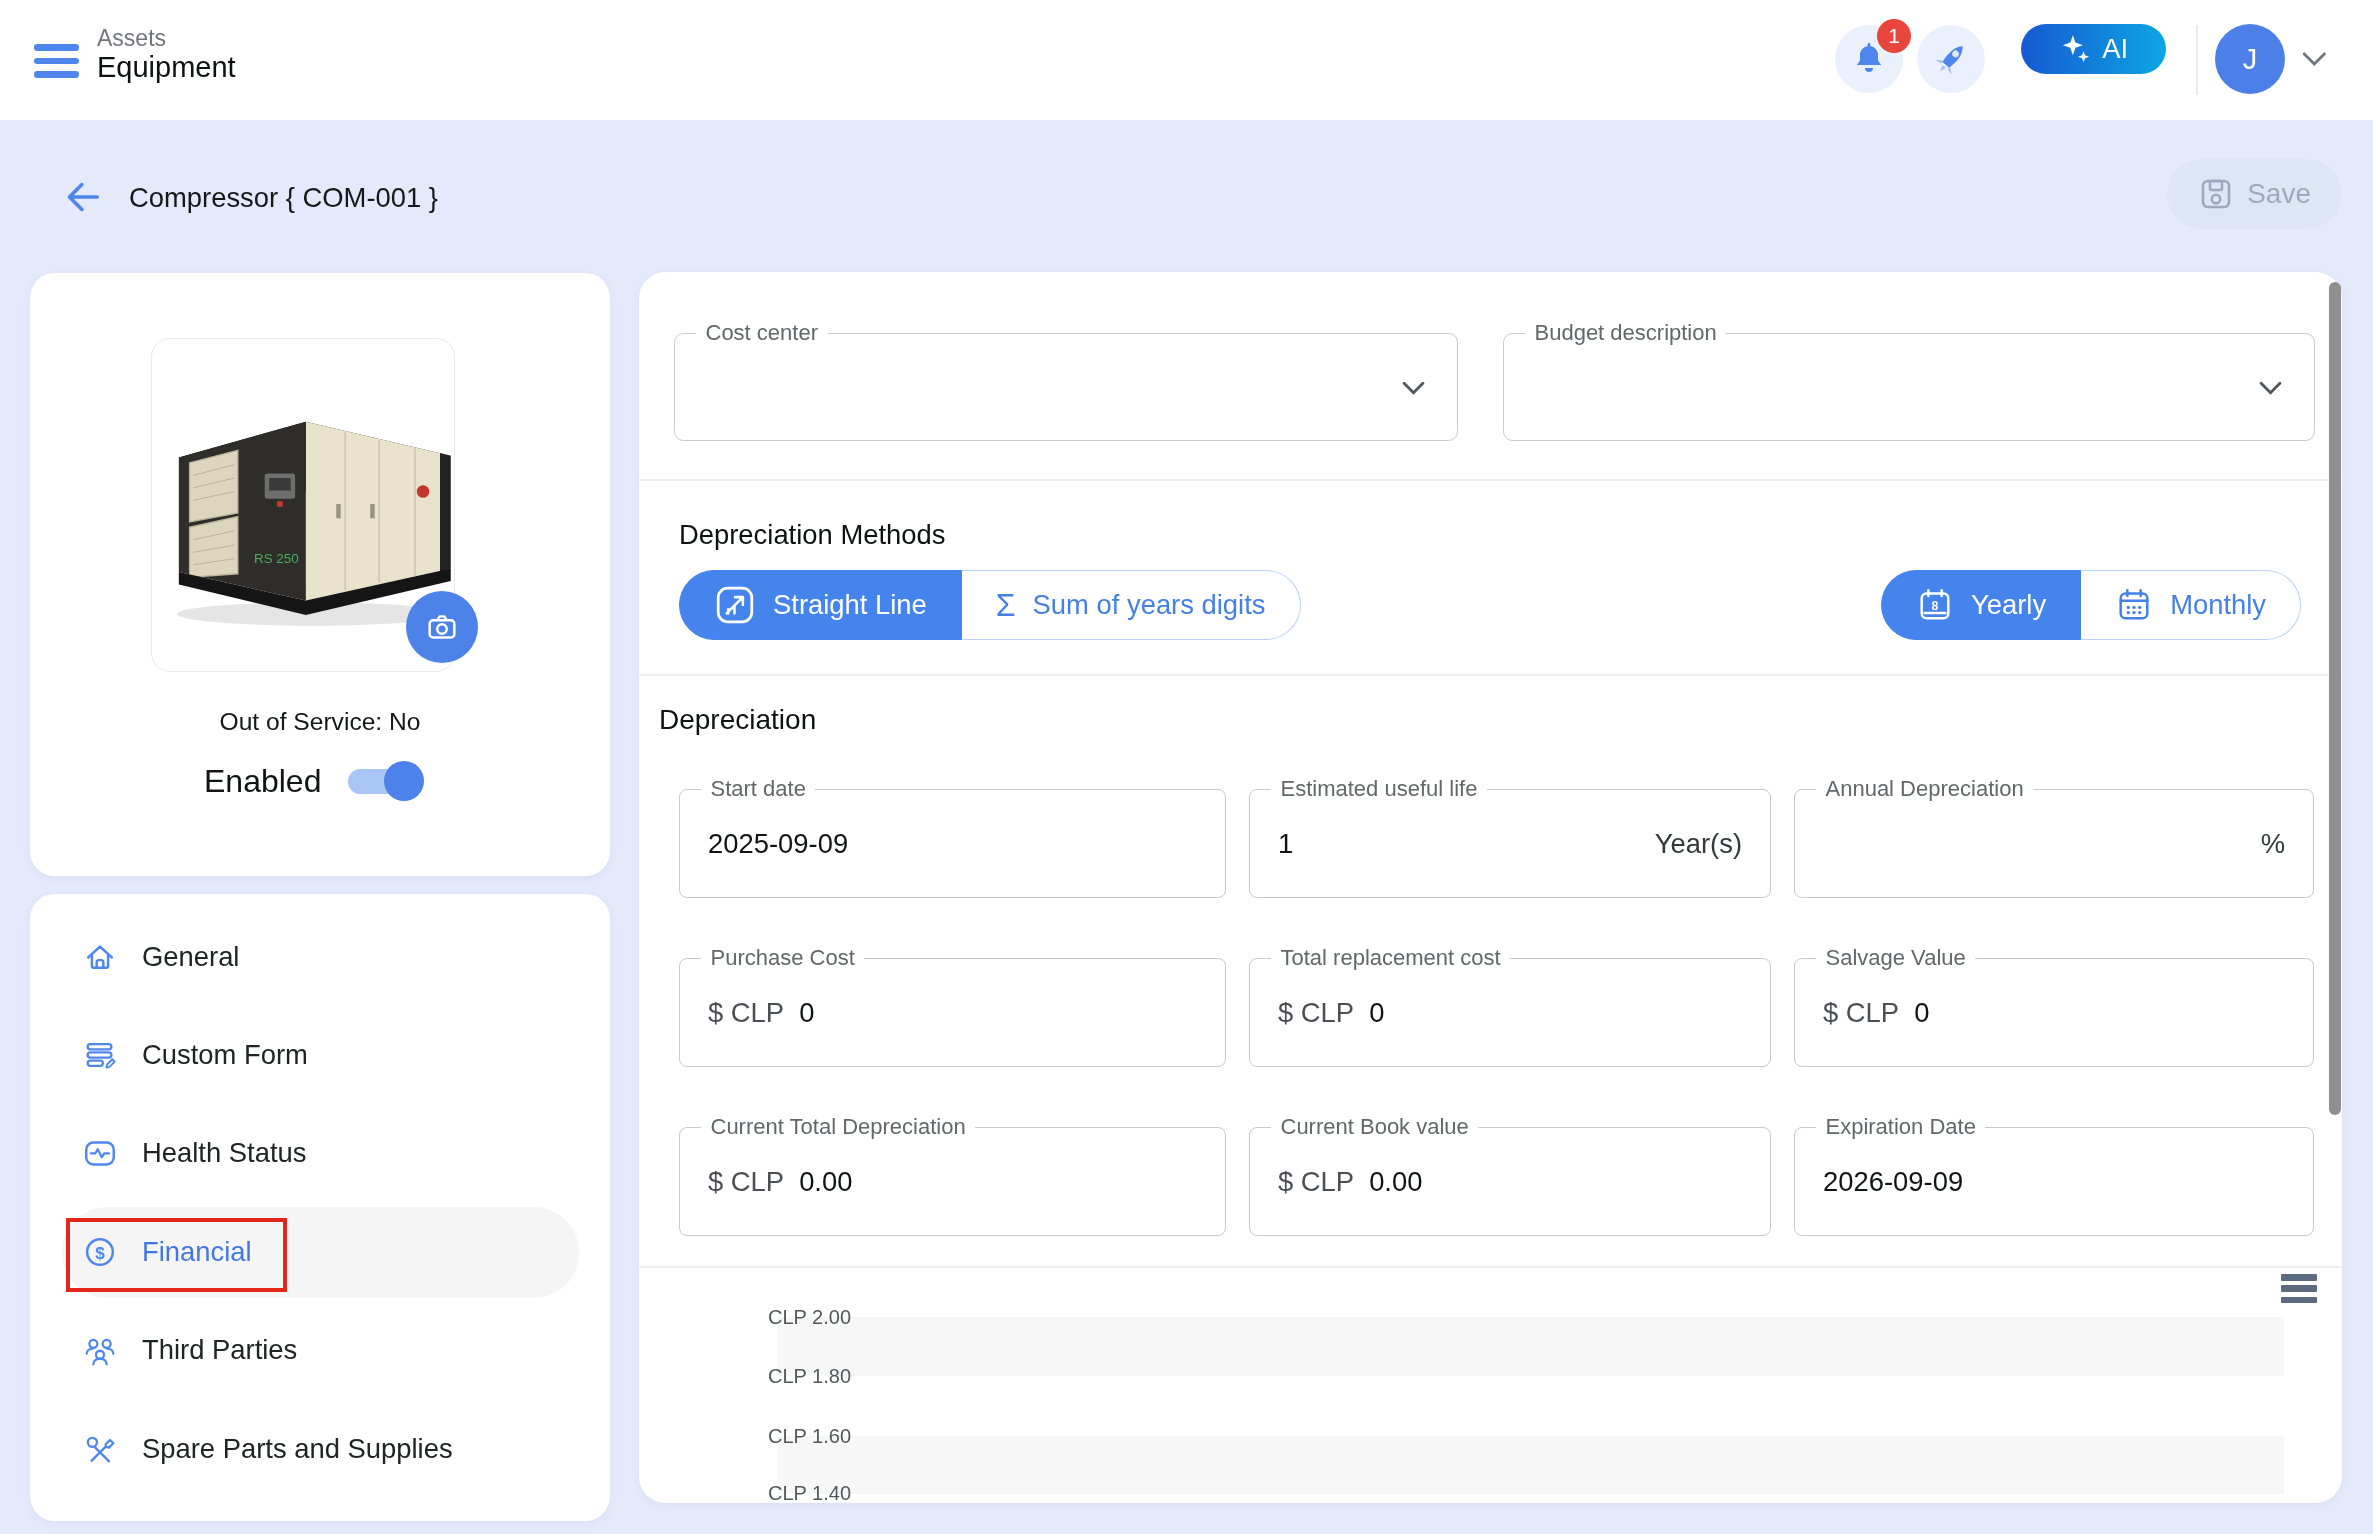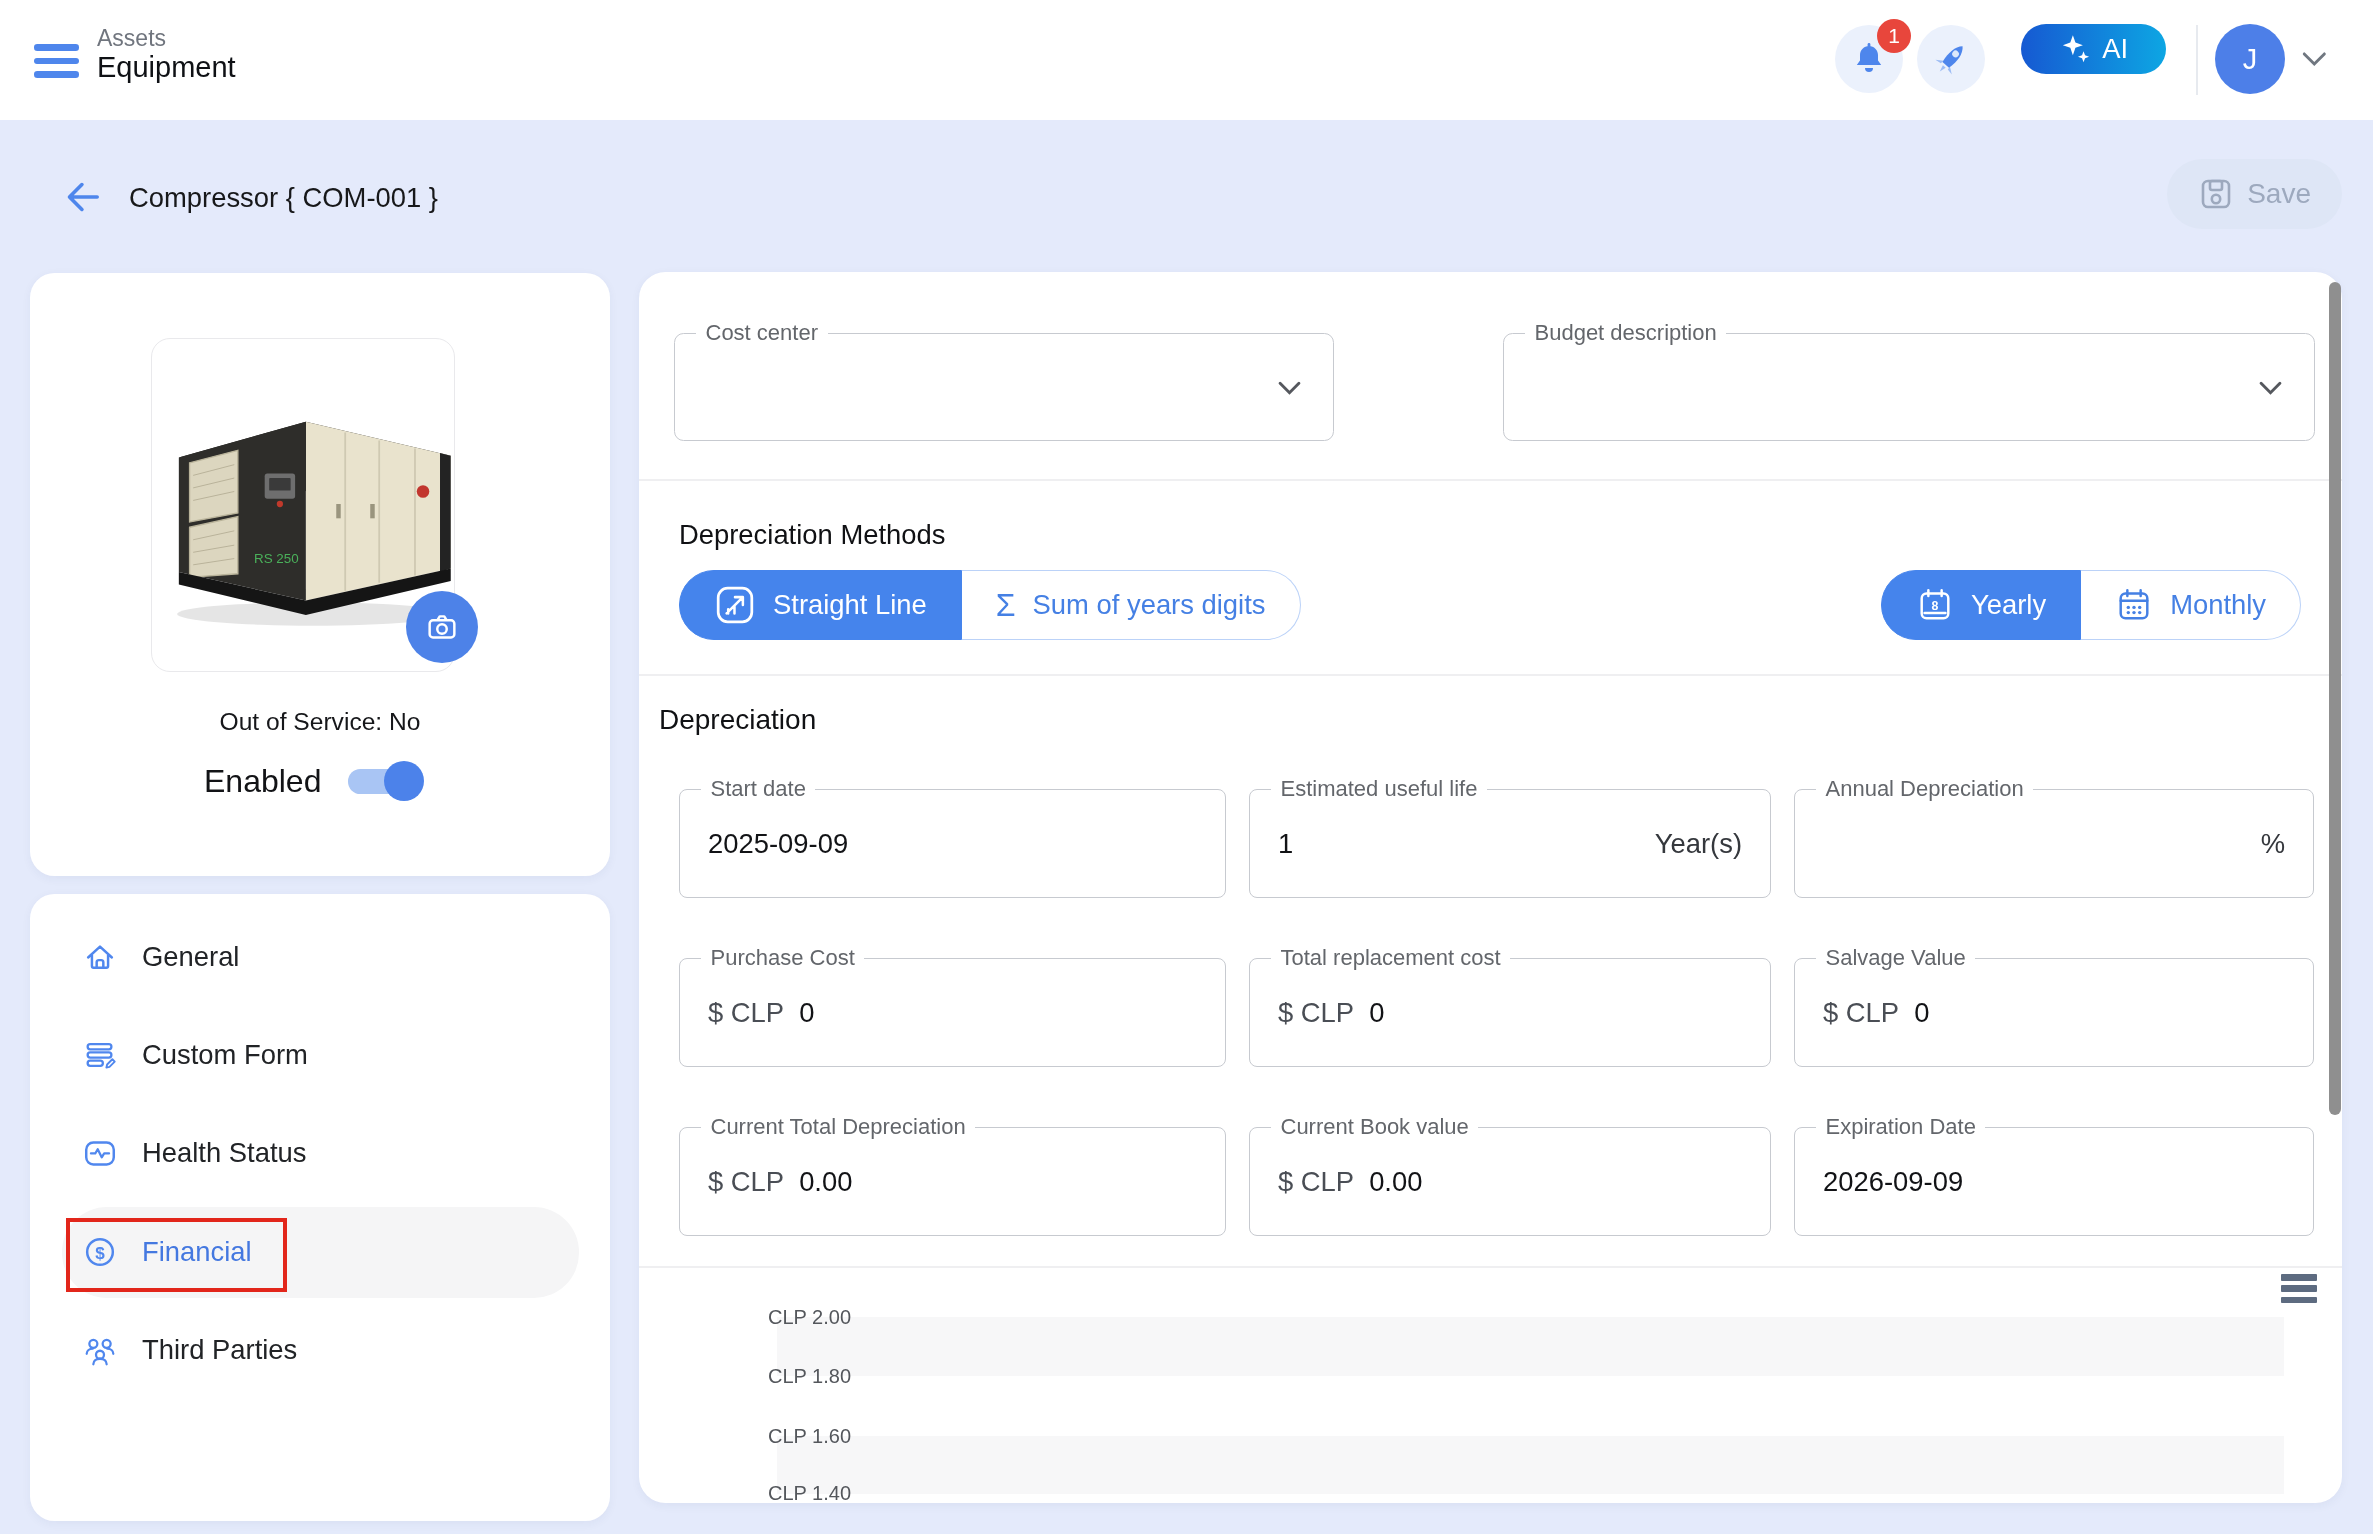--- a/index.html
+++ b/index.html
@@ -215,27 +215,35 @@
     <div class="nav-item" style="left:51px;top:435px;">
       <svg width="38" height="38" viewBox="0 0 40 40">
         <circle cx="13" cy="13.5" r="4.2" stroke="#5087EE" stroke-width="2.4" fill="none"></circle>
         <circle cx="27" cy="13.5" r="4.2" stroke="#5087EE" stroke-width="2.4" fill="none"></circle>
         <circle cx="20" cy="25" r="4.2" stroke="#5087EE" stroke-width="2.4" fill="none"></circle>
         <path d="M6 24 c0-3.4 2.9-5.4 6.4-5.4 M34 24 c0-3.4-2.9-5.4-6.4-5.4 M13 35 c0-3.6 3-5.8 7-5.8 s7 2.2 7 5.8" stroke="#5087EE" stroke-width="2.4" fill="none" stroke-linecap="round"></path>
       </svg>
       <span>Third Parties</span>
     </div>
 
+    <div class="nav-item" style="left:51px;top:534px;">
+      <svg width="38" height="38" viewBox="0 0 40 40">
+        <path d="M10.5 33 L26 17.5 M26 17.5 l3.5 1 4.5-4.5 -3.5-3.5 -4.5 4.5 z" stroke="#5087EE" stroke-width="2.4" fill="none" stroke-linejoin="round"></path>
+        <path d="M29.5 33 L15 18.5" stroke="#5087EE" stroke-width="2.4" fill="none" stroke-linecap="round"></path>
+        <circle cx="12" cy="13" r="4.8" stroke="#5087EE" stroke-width="2.4" fill="none"></circle>
+      </svg>
+      <span>Spare Parts and Supplies</span>
+    </div>
 
     <div class="red-box" style="left:36px;top:324px;"></div>
   </div>
 
   <div class="card" style="left:639px;top:272px;width:1703px;height:1231px;border-radius:26.5px;"></div>
 
-  <div class="select-box" style="left:674px;top:333px;width:660px;">
+  <div class="select-box" style="left:674px;top:333px;width:784px;">
     <span class="flabel">Cost center</span>
     <span style="position:absolute;left:28px;top:40px;font-size:27.4px;color:#121316;"></span>
     <svg class="sel-chevron" width="23" height="15" viewBox="0 0 22 14">
       <path d="M2 2 l9 9 9-9" stroke="#55585E" stroke-width="2.8" fill="none" stroke-linecap="round"></path>
     </svg>
   </div>
   <div class="select-box" style="left:1503px;top:333px;width:812px;">
     <span class="flabel">Budget description</span>
     <span style="position:absolute;left:28px;top:40px;font-size:27.4px;color:#121316;"></span>
     <svg class="sel-chevron" width="23" height="15" viewBox="0 0 22 14">

